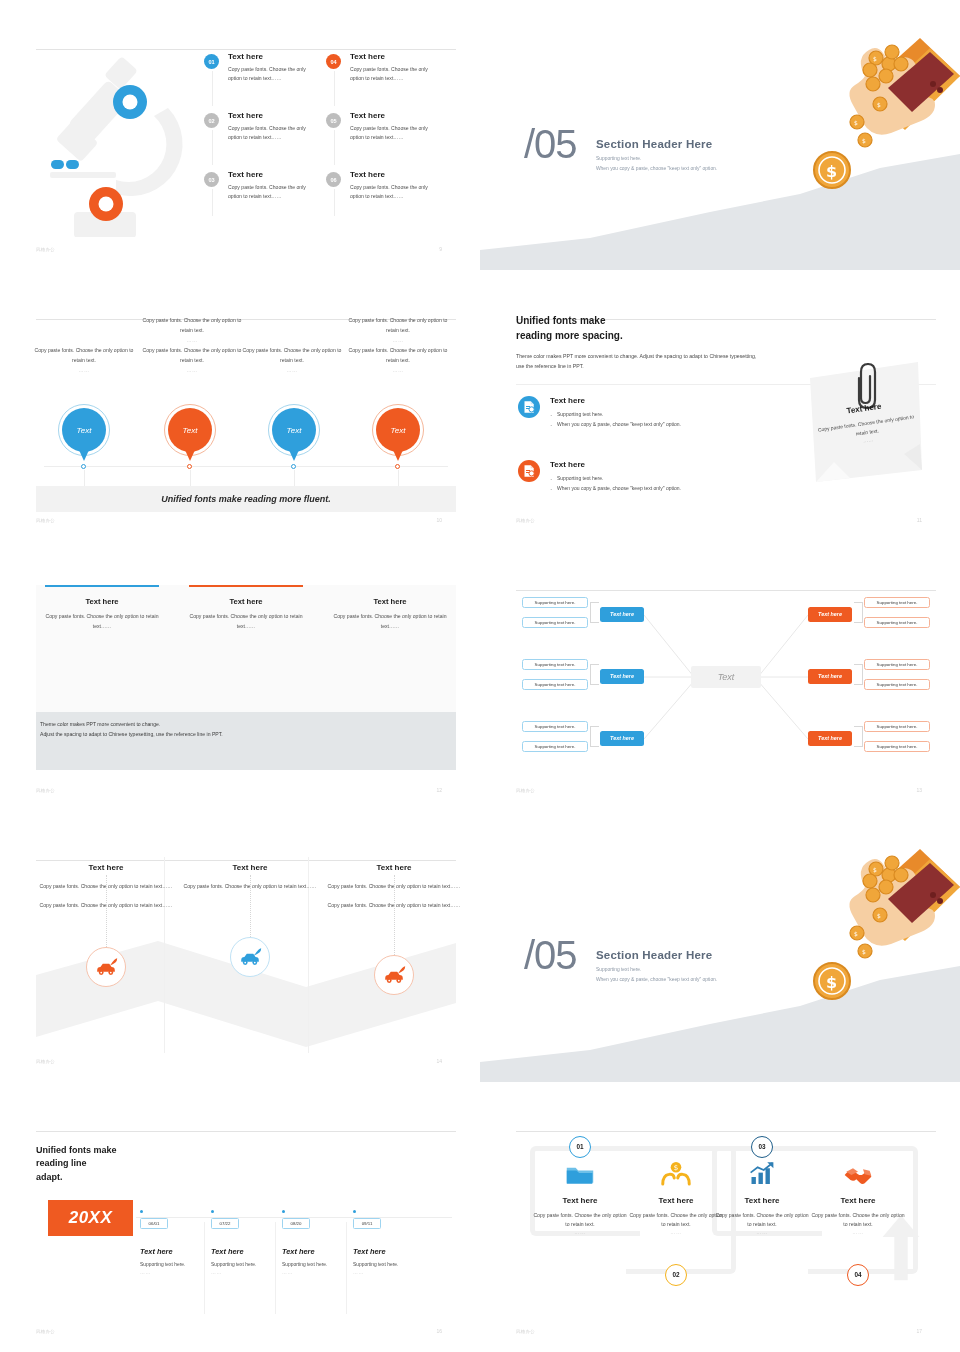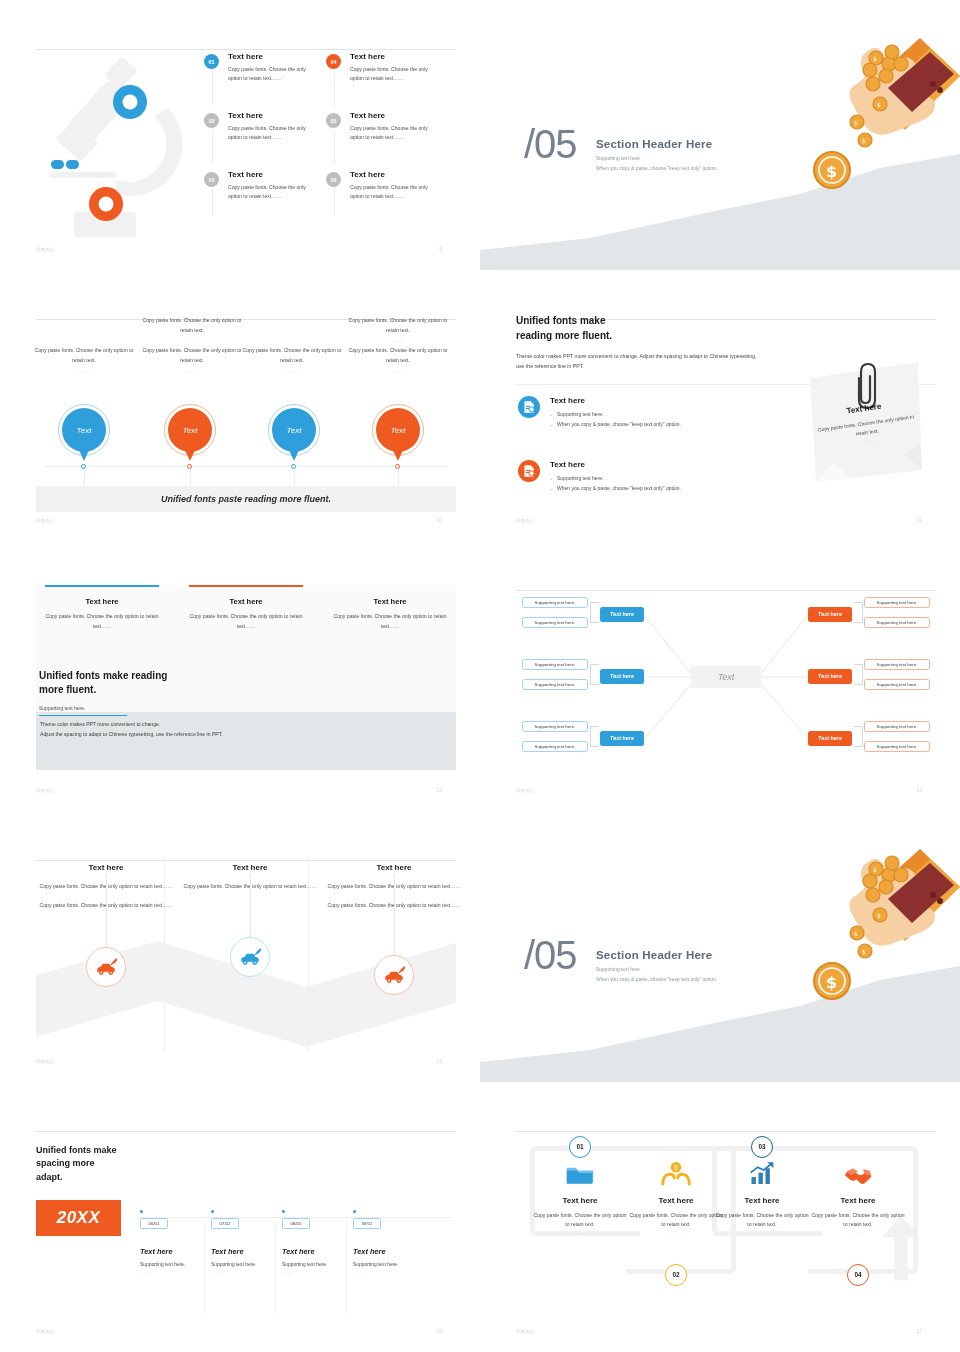--- a/index.html
+++ b/index.html
@@ -151,21 +151,21 @@
   .car-circ {
     position: absolute; width: 40px; height: 40px; border-radius: 50%;
     background: #fff; border: 1px solid;
     display: flex; align-items: center; justify-content: center;
   }
   .col-sep { position: absolute; top: 6px; width: 1px; height: 196px; background: #f0f0f0; }
 
   
   .t16-h { position: absolute; left: 0; top: 22px; font-size: 9px; font-weight: bold; color: #1b1b1b; line-height: 1.5; }
   .t16-year {
-    position: absolute; left: 0; top: 78px; width: 85px; height: 36px;
+    position: absolute; left: 12px; top: 78px; width: 85px; height: 36px;
     background: #ef5a21; color: #fff; font-style: italic; font-weight: bold;
     font-size: 17px; display: flex; align-items: center; justify-content: center;
     letter-spacing: .5px;
   }
   .t16-line { position: absolute; left: 100px; top: 95px; width: 316px; height: 1px; background: #ededed; }
   .t16-node { position: absolute; width: 77px; }
   .t16-dot { width: 3.4px; height: 3.4px; border-radius: 50%; background: #2f9fdc; }
   .t16-chip {
     margin-top: 5px; width: 28px; height: 11px; border: 1px solid #9ed4f0; border-radius: 1.5px;
     display: flex; align-items: center; justify-content: center;
@@ -355,33 +355,33 @@
         <div class="tl-line"></div>
         <div class="tl-dot" style="left:45px; border-color:#2f9fdc;"></div>
         <div class="tl-dot" style="left:151px; border-color:#ef5a21;"></div>
         <div class="tl-dot" style="left:255px; border-color:#2f9fdc;"></div>
         <div class="tl-dot" style="left:359px; border-color:#ef5a21;"></div>
         <div class="tl-drop" style="left:47.5px; top:160px; height:16px;"></div>
         <div class="tl-drop" style="left:153.5px; top:160px; height:16px;"></div>
         <div class="tl-drop" style="left:257.5px; top:160px; height:16px;"></div>
         <div class="tl-drop" style="left:361.5px; top:160px; height:16px;"></div>
 
-        <div class="band">Unified fonts paste reading more fluent.</div>
+        <div class="band">Unified fonts make reading more fluent.</div>
       </div>
     </div>
     <div class="footer-logo">风格办公</div>
     <div class="pagenum">10</div>
   </div>
 
   <div class="slide">
     <div class="topline"></div>
     <div class="canvas">
       <div style="position:absolute; left:0; top:4px; width:245px;">
         <div class="u-h">Unified fonts make</div>
-        <div class="u-h">reading more fluent.</div>
+        <div class="u-h">reading more spacing.</div>
         <div class="u-p">Theme color makes PPT more convenient to change. Adjust the spacing to adapt to Chinese typesetting, use the reference line in PPT.</div>
       </div>
       <div class="hr-soft"></div>
 
       <div class="feat" style="left:2px; top:86px; width:260px;">
         <div class="circ" style="background:#2f9fdc">
           <svg viewBox="0 0 22 22" width="22" height="22">
             <path d="M6.5 5.2h6.2l3 3v8.6H6.5z" fill="#fff"></path>
             <path d="M12.7 5.2v3h3z" fill="#cfe8f7"></path>
             <rect x="8" y="10" width="4" height="1" fill="#2f9fdc"></rect>
@@ -455,26 +455,20 @@
         <div class="s12-bar" style="background:#ef5a21"></div>
         <h3>Text here</h3>
         <p>Copy paste fonts. Choose the only option to retain text……</p>
       </div>
       <div class="s12-col" style="left:288px;">
         <div class="s12-bar" style="background:transparent"></div>
         <h3>Text here</h3>
         <p>Copy paste fonts. Choose the only option to retain text……</p>
       </div>
 
-      <div class="s12-head">
-        <h2>Unified fonts make reading</h2>
-        <h2>more fluent.</h2>
-        <div class="sup">Supporting text here.</div>
-        <div class="s12-underline"></div>
-      </div>
 
       <div class="s12-note">
         <div>Theme color makes PPT more convenient to change.</div>
         <div>Adjust the spacing to adapt to Chinese typesetting, use the reference line in PPT.</div>
       </div>
     </div>
     <div class="footer-logo">风格办公</div>
     <div class="pagenum">12</div>
   </div>
 
@@ -634,21 +628,21 @@
         <text x="56" y="165" fill="#ffffff" font-size="16" font-weight="bold" font-family="DejaVu Sans">$</text>
       </g>
     </svg>
   </div>
 
   <div class="slide">
     <div class="topline"></div>
     <div class="canvas">
       <div class="t16-h">
         <div>Unified fonts make</div>
-        <div>spacing more</div>
+        <div>reading line</div>
         <div>adapt.</div>
       </div>
       <div class="t16-year">20XX</div>
       <div class="t16-line"></div>
 
       <div class="t16-sep" style="left:168px;"></div>
       <div class="t16-sep" style="left:239px;"></div>
       <div class="t16-sep" style="left:310px;"></div>
 
       <div class="t16-node" style="left:104px; top:88px;">

